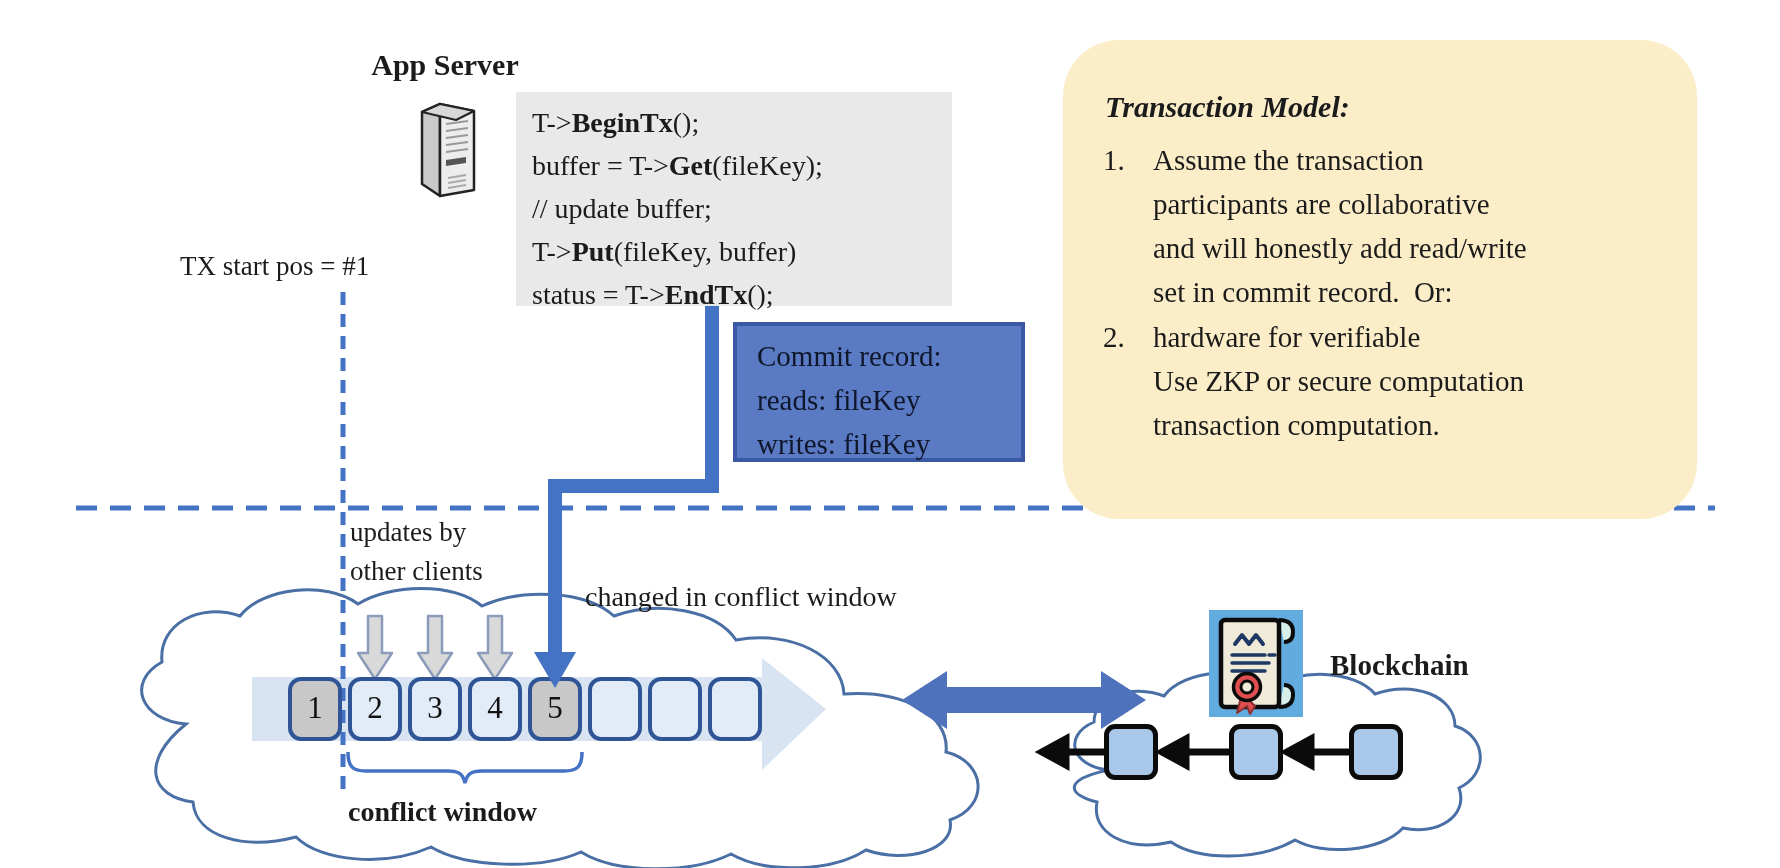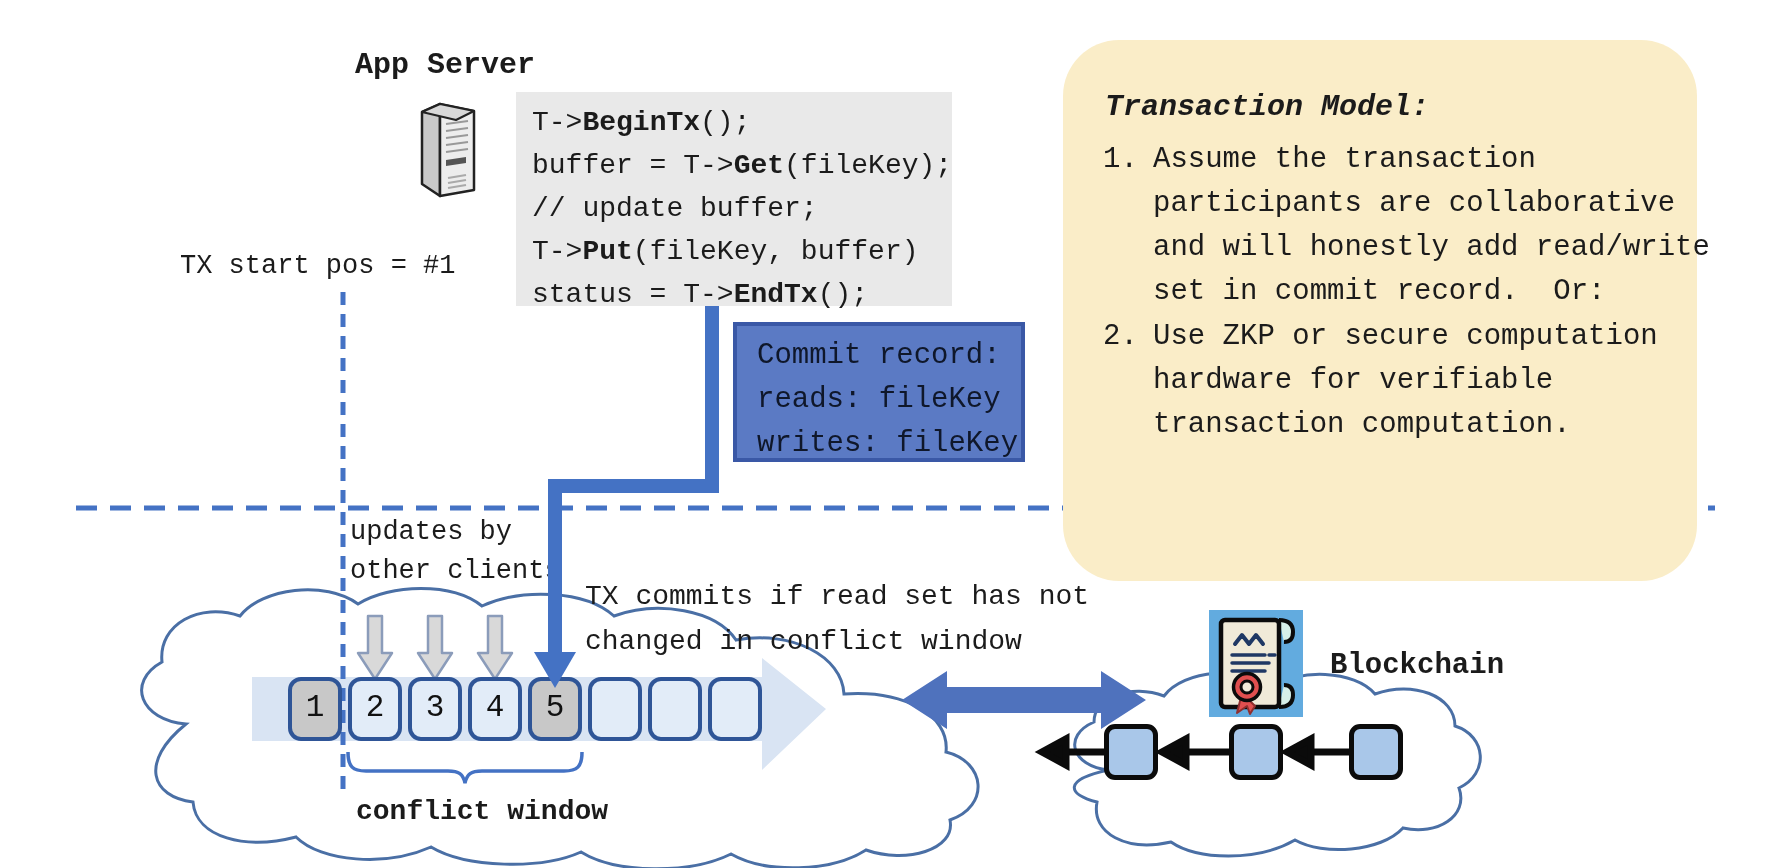--- a/index.html
+++ b/index.html
@@ -1,38 +1,38 @@
 <!DOCTYPE html>
 <html><head>
 <meta charset="utf-8">
 <style>
   html,body{margin:0;padding:0;background:#ffffff;}
   .stage{
     position:relative;width:1780px;height:868px;background:#ffffff;overflow:hidden;
-    font-family:Liberation Mono, monospace;color:#1b1b1b;
+    font-family:Liberation Serif, serif;color:#1b1b1b;
   }
   svg.layer{position:absolute;left:0;top:0;width:1780px;height:868px;pointer-events:none;}
   .bg{z-index:1;} .fg{z-index:6;}
   .abs{position:absolute;z-index:3;}
   .lbl{white-space:pre;}
 
   .app-server-title{left:350px;top:48px;width:190px;text-align:center;font-size:30px;font-weight:bold;}
   .code-box{left:516px;top:92px;width:436px;height:214px;background:#e9e9e9;padding:9px 0 0 16px;box-sizing:border-box;font-size:28px;line-height:43px;}
   .code-box b{font-weight:bold;}
   .tx-start{left:180px;top:251px;font-size:27px;text-align:right;}
   .commit-box{left:733px;top:322px;width:292px;height:140px;background:#5b7ac4;border:4px solid #3a58a6;box-sizing:border-box;padding:8px 0 0 20px;color:#0f172a;font-size:29px;line-height:44px;z-index:4;}
-  .callout{left:1063px;top:40px;width:634px;height:541px;background:#faedc8;border-radius:56px;z-index:2;}
+  .callout{left:1063px;top:40px;width:634px;height:479px;background:#faedc8;border-radius:56px;z-index:2;}
   .callout-title{position:absolute;left:42px;top:50px;font-size:30px;font-weight:bold;font-style:italic;}
   .callout-item{position:absolute;left:40px;font-size:29px;line-height:44px;}
   .item-num{position:absolute;left:0;top:0;width:36px;}
   .item-lines{margin-left:50px;}
   .item-lines div{white-space:pre;}
   .updates-lbl{left:350px;top:513px;font-size:27px;line-height:39px;}
   .txcommits-lbl{left:585px;top:574px;font-size:28px;line-height:45px;z-index:3;}
-  .conflict-lbl{left:356px;top:796px;font-size:28px;font-weight:bold;}
+  .conflict-lbl{left:348px;top:796px;font-size:28px;font-weight:bold;}
   .blockchain-lbl{left:1330px;top:649px;font-size:29px;font-weight:bold;}
 
   .tblock{position:absolute;top:677px;width:54px;height:64px;box-sizing:border-box;border:4px solid #2f5597;border-radius:13px;background:#e2ecf8;z-index:3;
           font-size:31px;line-height:54px;text-align:center;color:#111;}
   .tblock.gray{background:#c8c8c8;}
 
   .cblock{position:absolute;top:724px;width:54px;height:56px;box-sizing:border-box;border:5px solid #0b0b0b;border-radius:11px;background:#a9c7e9;z-index:3;}
 
   .icon-abs{position:absolute;z-index:4;}
 </style>
@@ -121,34 +121,33 @@
       <div class="item-lines">
         <div>Assume the transaction</div>
         <div>participants are collaborative</div>
         <div>and will honestly add read/write</div>
         <div>set in commit record.  Or:</div>
       </div>
     </div>
     <div class="callout-item" style="top:275px;">
       <div class="item-num">2.</div>
       <div class="item-lines">
+        <div>hardware for verifiable</div>
         <div>Use ZKP or secure computation</div>
-        <div>hardware for verifiable</div>
         <div>transaction computation.</div>
       </div>
     </div>
   </div>
 
   <div class="abs updates-lbl">
     <div class="lbl">updates by</div>
     <div class="lbl">other clients</div>
   </div>
 
   <div class="abs txcommits-lbl">
-    <div class="lbl">TX commits if read set has not</div>
     <div class="lbl">changed in conflict window</div>
   </div>
 
   <div class="tblock gray" style="left:288px;">1</div>
   <div class="tblock" style="left:348px;">2</div>
   <div class="tblock" style="left:408px;">3</div>
   <div class="tblock" style="left:468px;">4</div>
   <div class="tblock gray" style="left:528px;">5</div>
   <div class="tblock" style="left:588px;"></div>
   <div class="tblock" style="left:648px;"></div>

